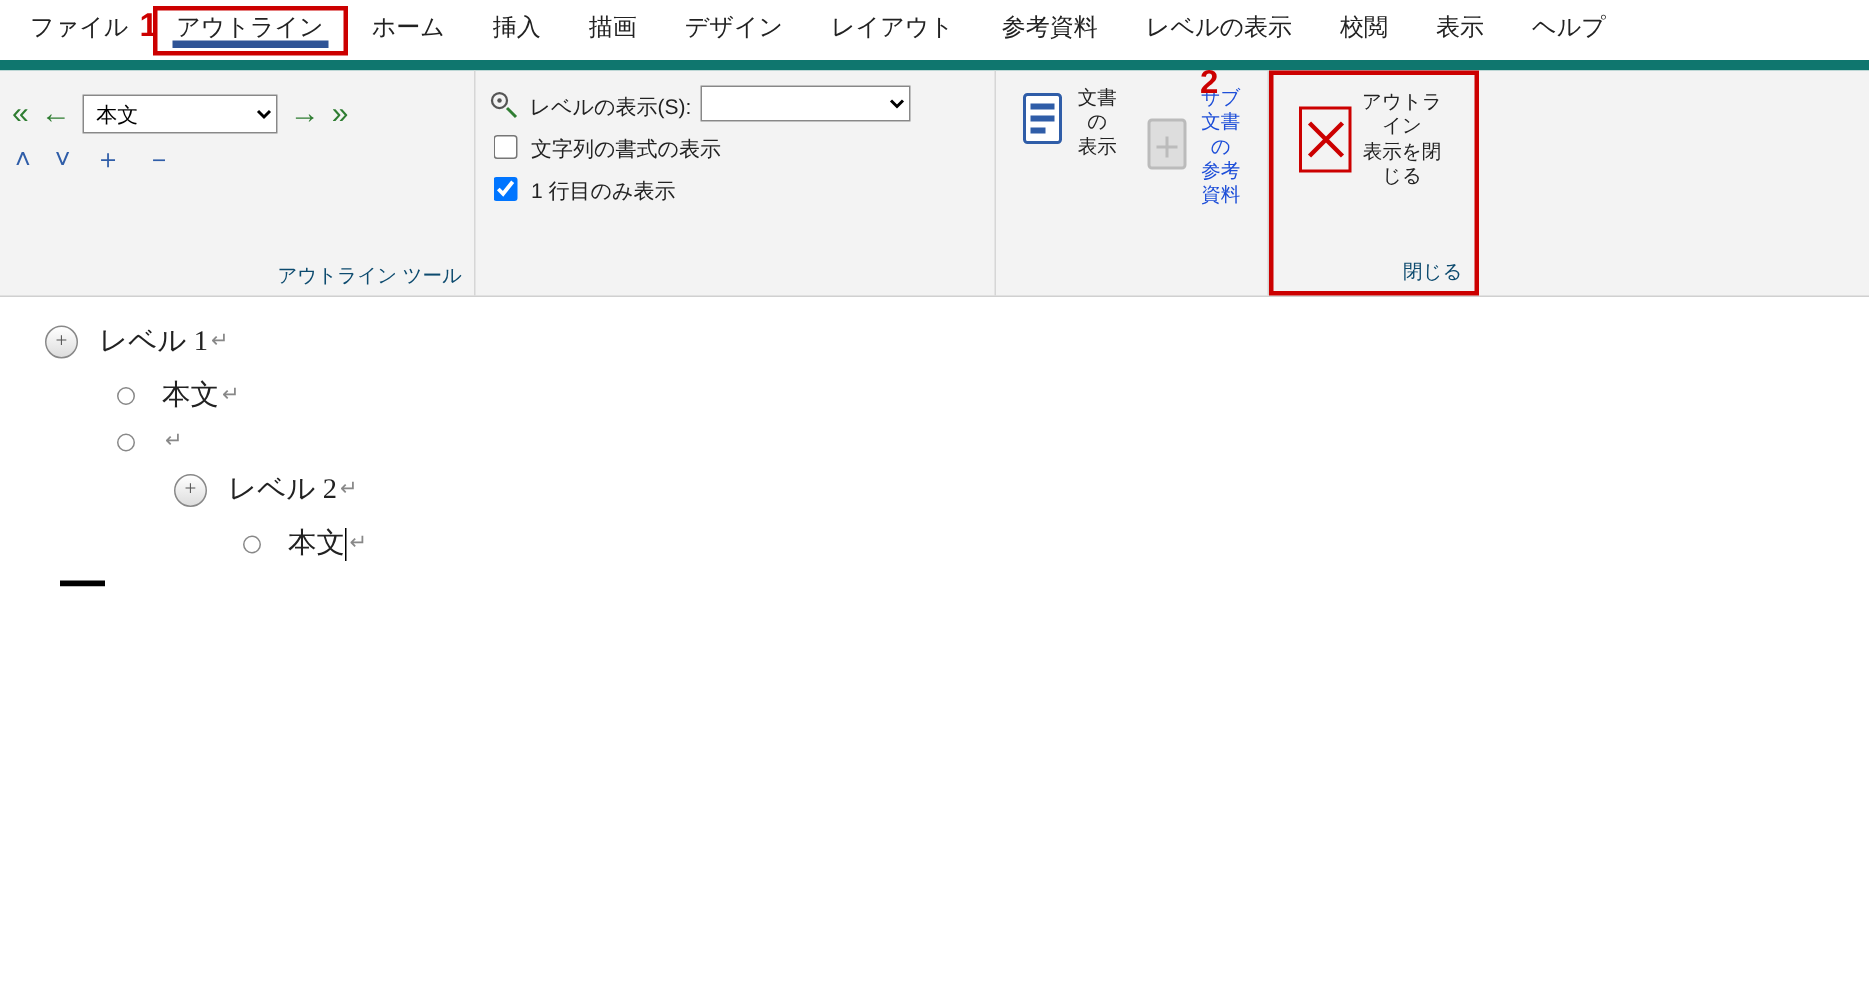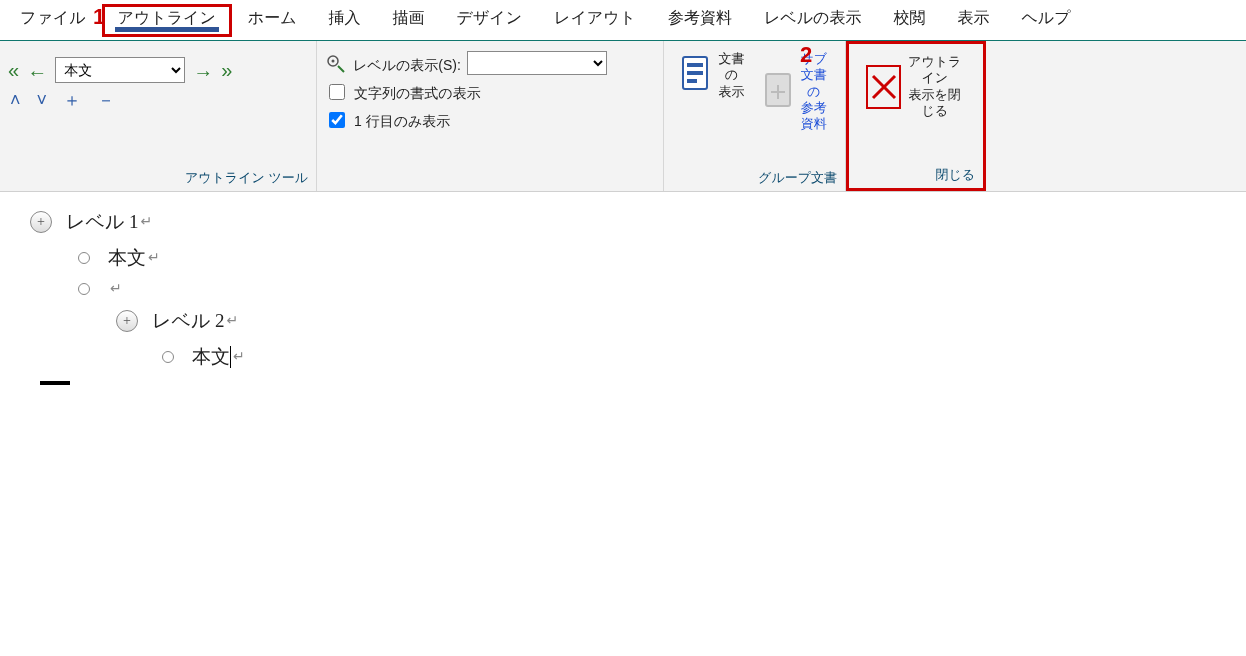--- a/index.html
+++ b/index.html
@@ -1,16 +1,16 @@
 <!DOCTYPE html>
 <html><head>
 <meta charset="utf-8">
 <style>
 html,body{margin:0;padding:0;font-family:"Yu Gothic UI","Meiryo",sans-serif;font-size:15px;color:#222;background:#fff;width:1246px}
-.menubar{display:flex;align-items:center;height:40px;background:#fff;border-bottom:1px solid #0f766e;padding:0 4px;gap:0}
+.menubar{display:flex;align-items:center;height:40px;background:#fff;border-bottom:7px solid #0f766e;padding:0 4px;gap:0}
 .menu-item{padding:4px 16px 8px 16px;font-size:16px;color:#222;cursor:default;position:relative}
 .menu-item.active{border:3px solid #c00;padding:1px 13px 5px 13px}
 .menu-item.active::after{content:"";position:absolute;left:10px;right:10px;bottom:2px;height:5px;background:#2f5496}
 .annot{color:#c00;font-weight:bold;font-size:22px;position:absolute}
 .annot1{left:93px;top:4px}
 .annot2{left:800px;top:42px}
 
 .ribbon{display:flex;background:#f3f3f3;border-bottom:1px solid #d0d0d0;min-height:150px}
 .ribbon-group{border-right:1px solid #d6d6d6;padding:4px 8px 0 8px;display:flex;flex-direction:column;justify-content:space-between}
 .group-body{flex:1;display:flex;align-items:flex-start}
@@ -146,21 +146,20 @@
       <div class="big-btn disabled">
         <span class="ico">
           <svg width="34" height="40" viewBox="0 0 34 40">
               <rect x="5" y="2" width="24" height="32" rx="2" fill="#eee" stroke="#bbb" stroke-width="2"></rect>
               <path d="M10 20 h14 M17 13 v14" stroke="#bbb" stroke-width="2"></path>
             </svg>
         </span>
         <span class="lbl"><span>サブ文書の</span><br><span>参考資料</span></span>
       </div>
     </div>
-    <div class="group-label">グループ文書</div>
   </div>
 
   <div class="ribbon-group close-group" style="width:118px">
     <div class="group-body">
       <div class="big-btn">
         <span class="close-ico">
           <svg width="30" height="30" viewBox="0 0 30 30">
               <line x1="4" y1="4" x2="26" y2="26" stroke="#c00" stroke-width="3"></line>
               <line x1="26" y1="4" x2="4" y2="26" stroke="#c00" stroke-width="3"></line>
             </svg>

